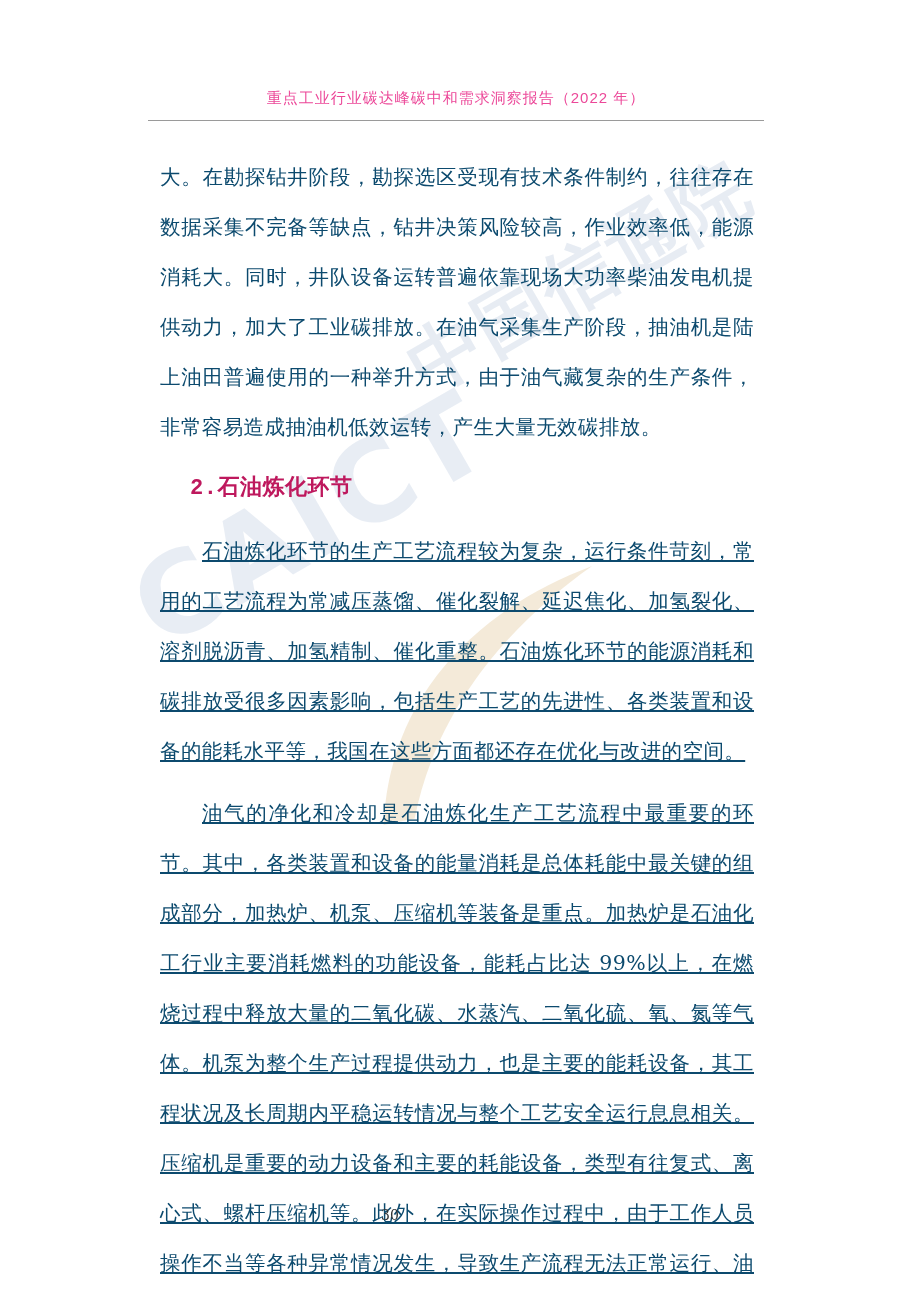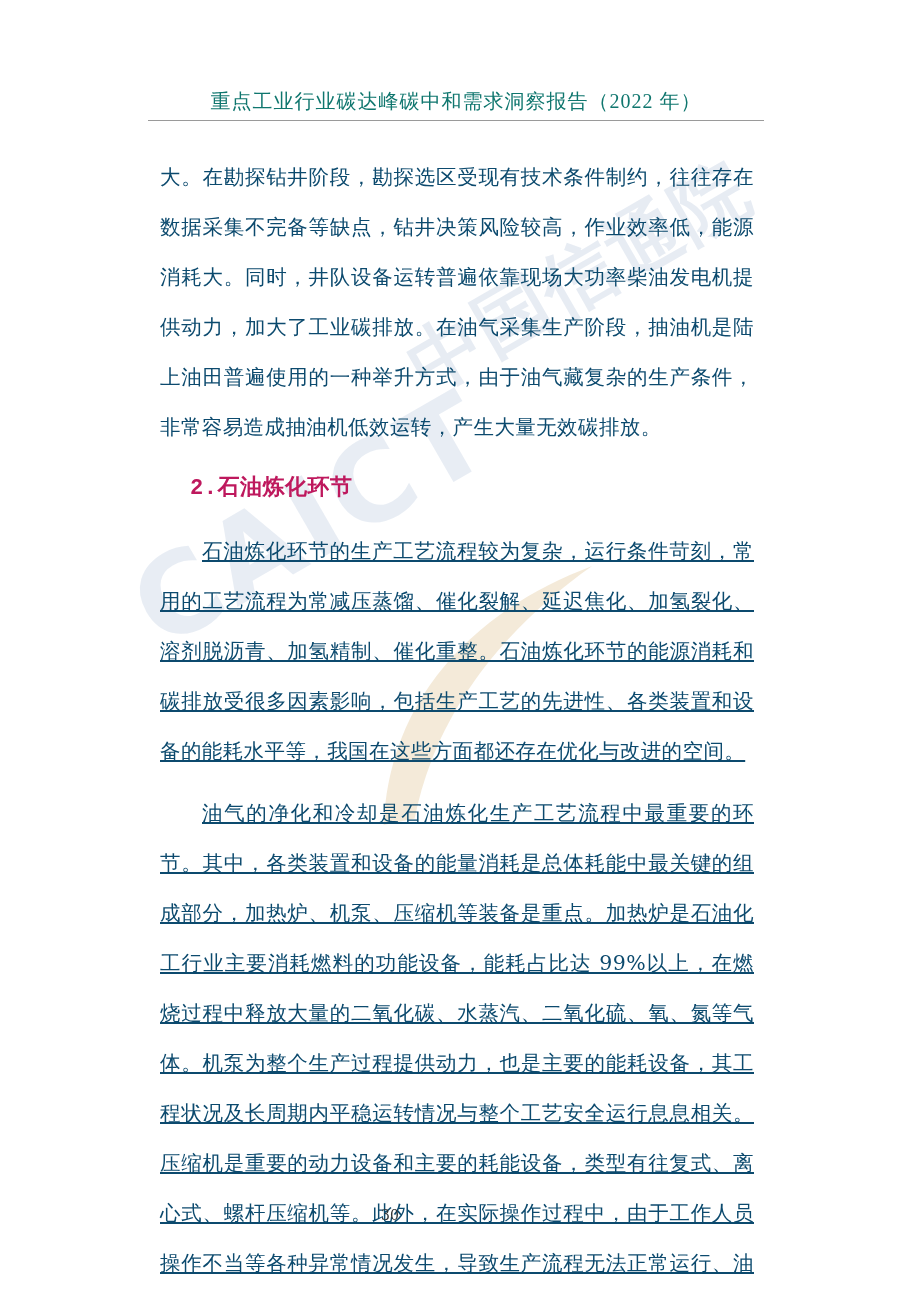--- a/index.html
+++ b/index.html
@@ -66,24 +66,24 @@
   
   .header {
     position: absolute;
     left: 0;
     top: 88px;
     width: 912px;
     text-align: center;
     z-index: 2;
   }
   .header-title {
-    font-size: 20px;
-    color: #0f766e;
+    font-size: 15px;
+    color: #ec4899;
     letter-spacing: 1px;
-    font-family: Liberation Serif, serif;
+    font-family: Liberation Sans, sans-serif;
   }
   .header-rule {
     position: absolute;
     left: 148px;
     top: 120px;
     width: 616px;
     height: 1px;
     background: #9a9a9a;
     z-index: 2;
   }

